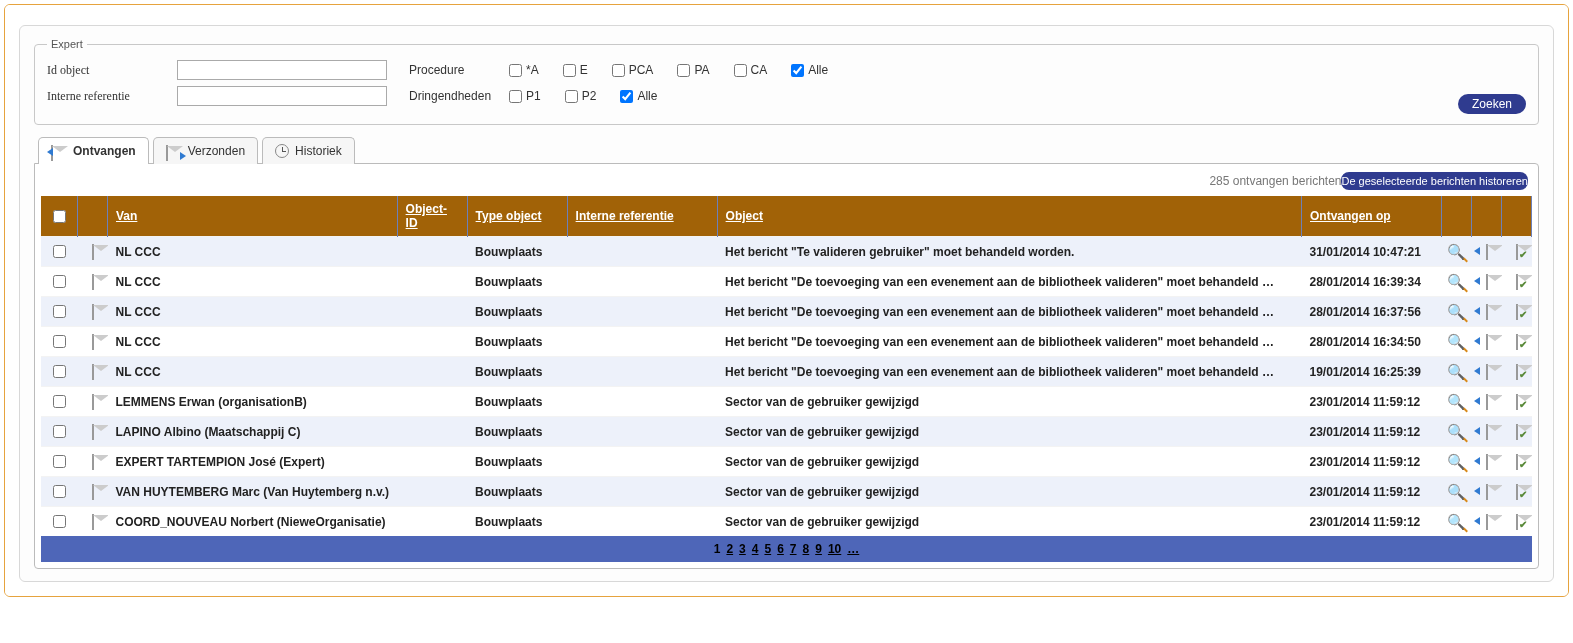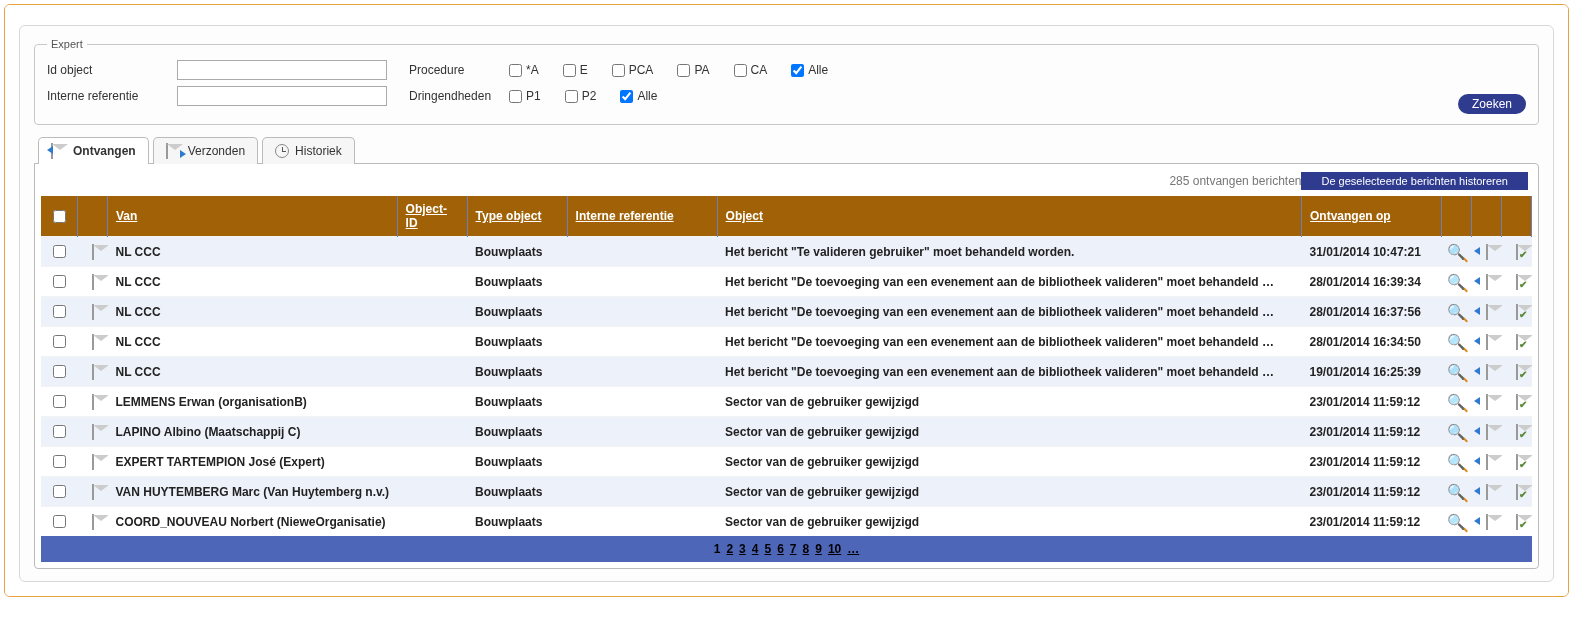--- a/index.html
+++ b/index.html
@@ -58,21 +58,21 @@
     font-size: 11px;
     color: #555;
     padding: 0 4px;
   }
   .filter-row {
     display: flex;
     align-items: center;
     gap: 10px;
     margin-bottom: 6px;
   }
-  .field-label { width: 120px; color: #333; }
+  .field-label { width: 120px; color: #333; font-family: Liberation Serif, serif; }
   .text-input {
     width: 210px;
     border: 1px solid #aaa;
     padding: 2px 4px;
     height: 20px;
   }
   .proc-label { width: 90px; margin-left: 12px; color:#333;}
   .chk-group { display: flex; gap: 24px; flex: 1; }
   .chk-item { display:flex; align-items:center; gap:4px; color:#333;}
   .chk-item input { margin:0; }
@@ -91,21 +91,21 @@
   }
 
   .tabs { display:flex; gap:4px; margin-left:4px;}
   .tab {
     border: 1px solid #bbb;
     border-bottom: none;
     border-radius: 5px 5px 0 0;
     background: #f6f6f6;
     padding: 6px 12px;
     display: flex;
-    align-items: flex-start;
+    align-items: flex-end;
     gap: 6px;
     cursor: pointer;
     color: #333;
   }
   .tab.active {
     background: #fff;
     font-weight: bold;
     position: relative;
     z-index: 2;
   }
@@ -134,22 +134,22 @@
     background: #fff;
     margin-top: -1px;
     padding: 8px 6px 6px 6px;
   }
   .status-row {
     display:flex; justify-content: flex-end; align-items:center;
     padding: 0 4px 6px 4px;
   }
   .status-text { color:#777; }
   .hist-btn {
-    background:#2f3b8f; color:#fff; border:none; border-radius:0;
-    padding:3px 20px; font-size:11px; cursor:pointer;
+    background:#2f3b8f; color:#fff; border:none; border-radius:8px;
+    padding:3px 0; font-size:11px; cursor:pointer;
   }
 
   table.msgs { width:100%; border-collapse: collapse; }
   table.msgs thead th {
     background:#a16207; color:#fff; text-align:left;
     padding:6px 8px; font-weight:bold; font-size:12px;
     text-decoration: underline;
     border-right:1px solid #6c80b8;
   }
   table.msgs thead th.no-underline { text-decoration:none; }

